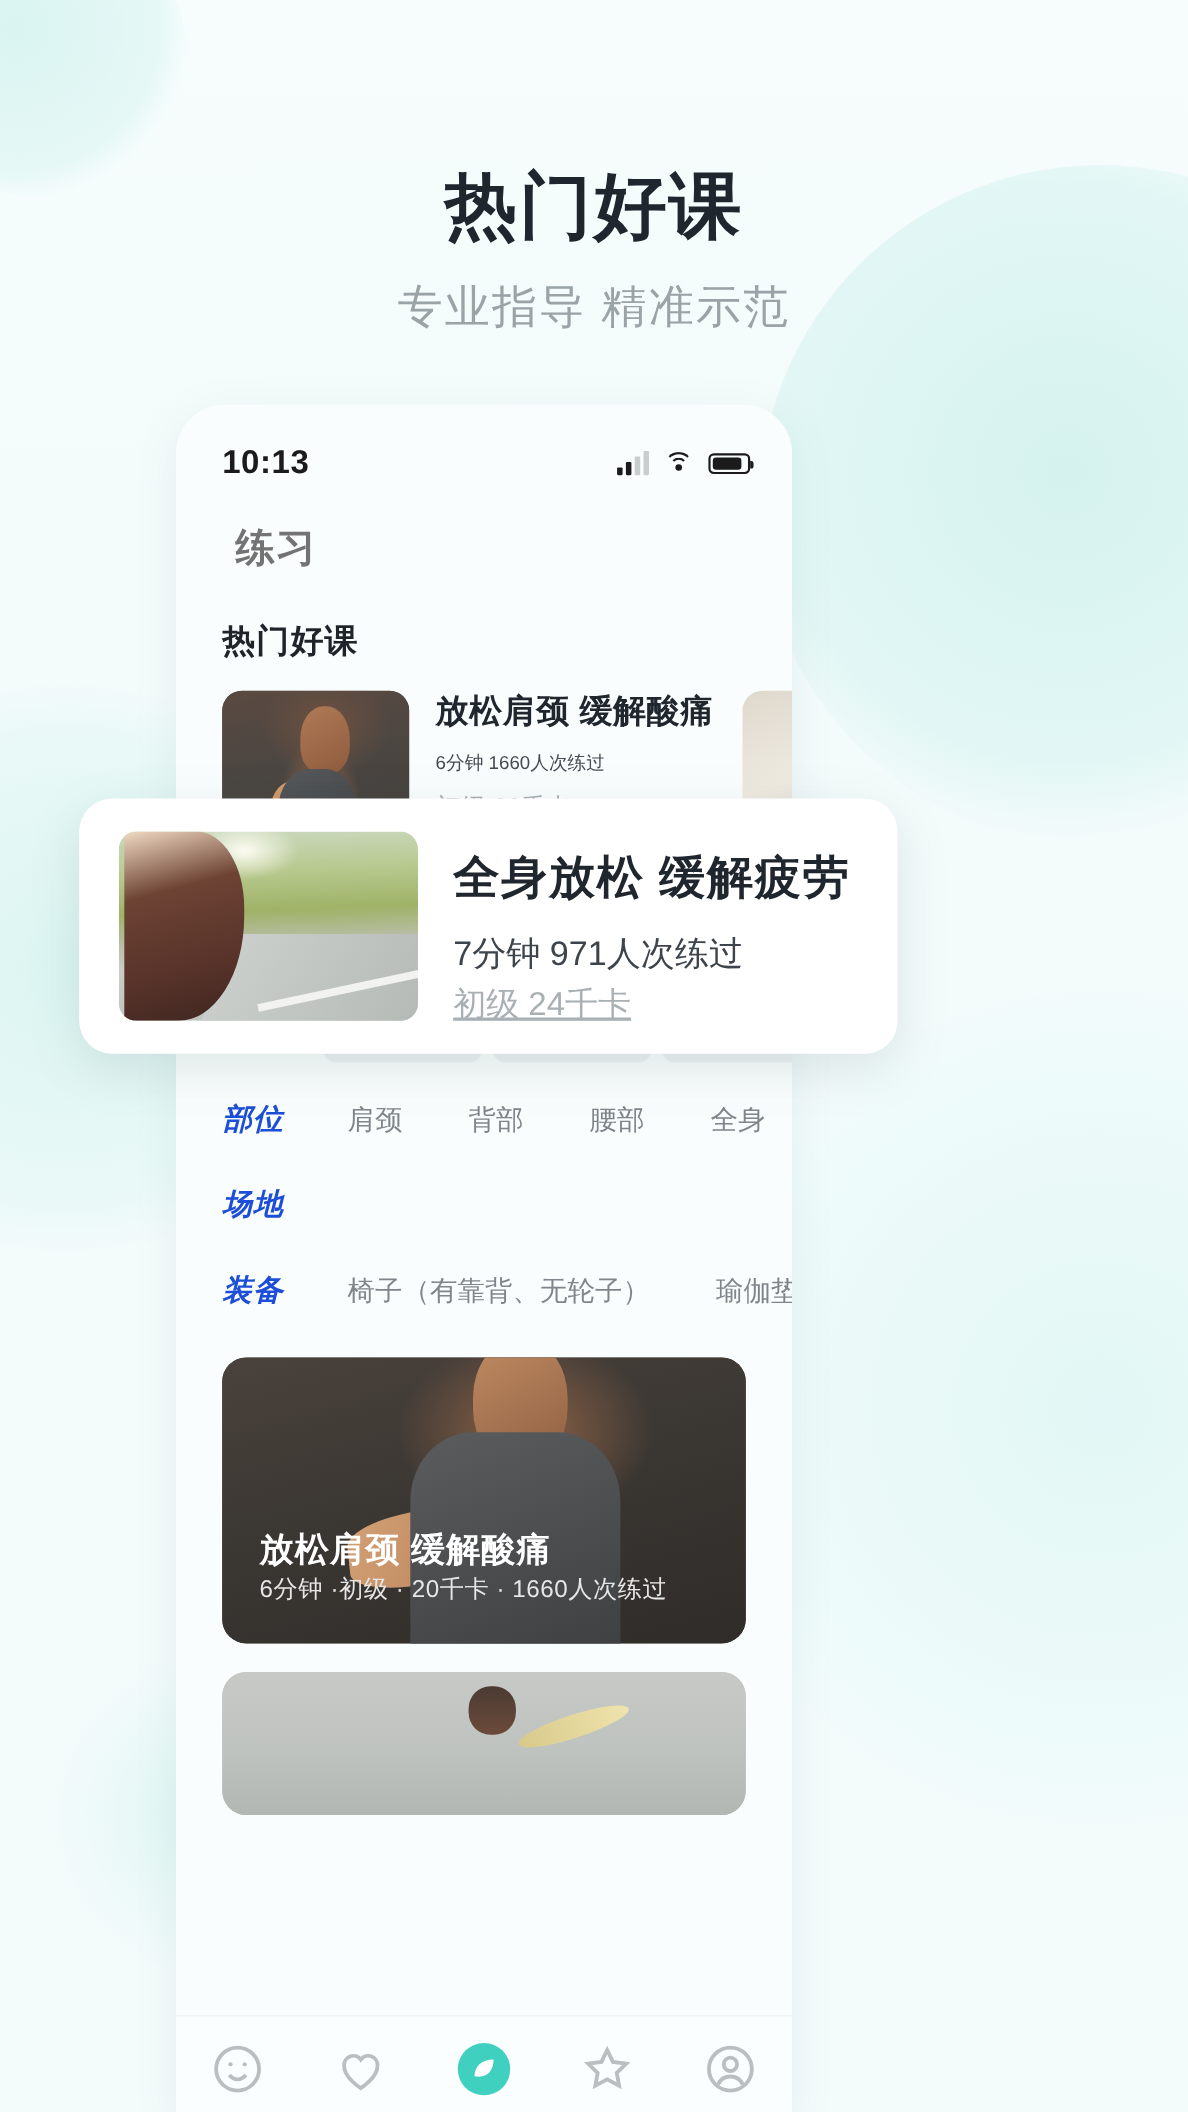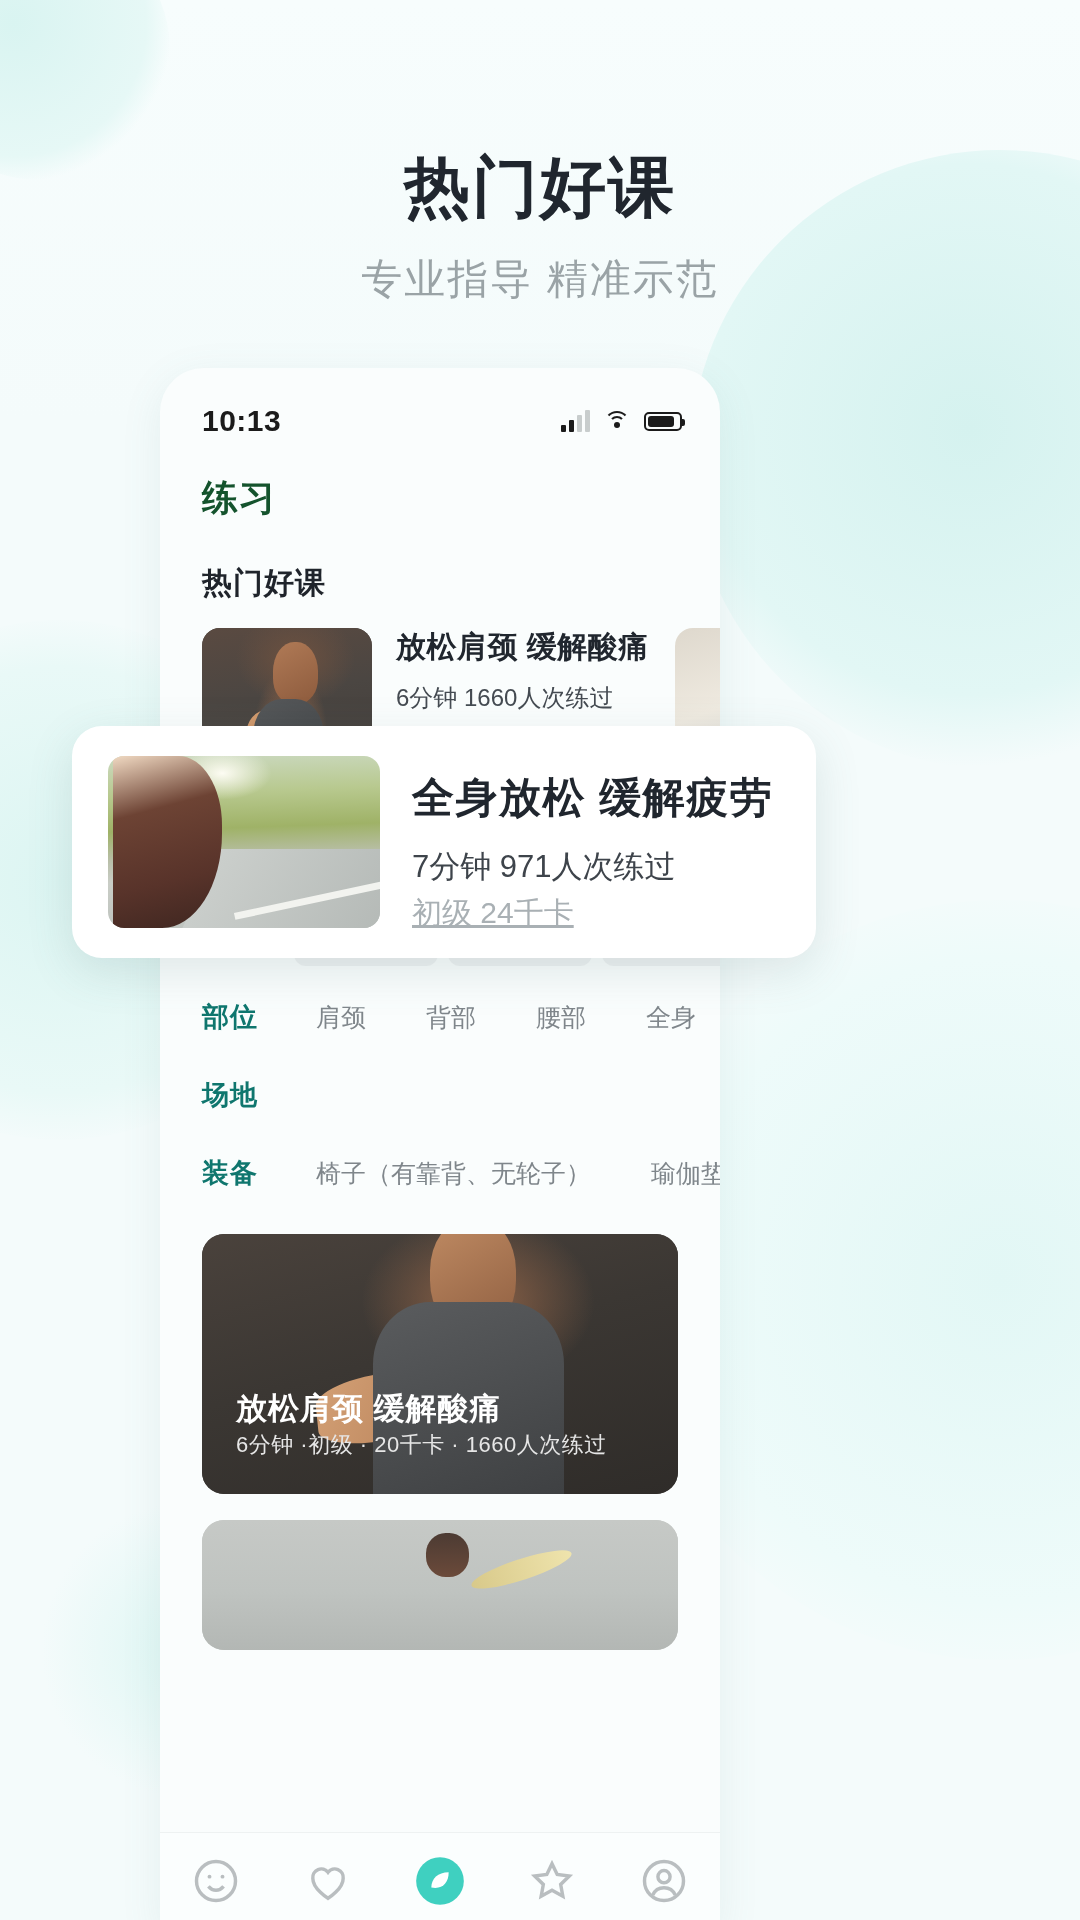--- a/index.html
+++ b/index.html
@@ -82,43 +82,43 @@
   .wifi span:nth-child(2){ width:16px; height:16px; top:5px; }
   .wifi span:nth-child(3){ width:6px; height:6px; top:11px; background:#1b1b1b;
                            border-radius:50%; border:none; }
   .battery { width:38px; height:19px; border:2px solid #1b1b1b; border-radius:5px;
              position:relative; padding:2px; }
   .battery::after { content:""; position:absolute; right:-5px; top:5px;
                     width:3px; height:7px; background:#1b1b1b; border-radius:0 2px 2px 0; }
   .battery i { display:block; height:100%; width:88%; background:#1b1b1b; border-radius:3px; }
 
   
-  .page-title { font-size:36px; font-weight:bold; color:#14532d;
-                padding:26px 42px 0 42px; letter-spacing:1px; }
+  .page-title { font-size:36px; font-weight:bold; color:#737373;
+                padding:26px 42px 0 42px; letter-spacing:1px;margin-left:12px; }
   .section-title { font-size:30px; font-weight:bold; color:#1f242b;
                    padding:40px 42px 0 42px; letter-spacing:1px; }
 
   
   .strip { display:flex; gap:26px; padding:24px 0 0 42px; }
   .course-row { display:flex; gap:24px; flex:0 0 auto; align-items:flex-start; }
   .thumb { width:170px; height:170px; border-radius:18px; flex:0 0 auto;
            overflow:hidden; position:relative; background:#4a4441; }
   .thumb-txt { }
   .c-title { font-size:30px; font-weight:bold; color:#20262e; line-height:38px;
              letter-spacing:.5px; white-space:nowrap; }
-  .c-meta { font-size:24px; color:#454b52; margin-top:16px; white-space:nowrap; }
+  .c-meta { font-size:17px; color:#454b52; margin-top:16px; white-space:nowrap; }
   .c-sub  { font-size:23px; color:#a8afb3; margin-top:14px; white-space:nowrap; }
   .peek { width:120px; height:170px; border-radius:18px; flex:0 0 auto; overflow:hidden;
           background:linear-gradient(160deg,#ded8cd,#efeae0 45%,#cfd4d4); }
 
   
   .filters { padding:28px 42px 0 42px; }
   .frow { display:flex; align-items:center; gap:0; margin-bottom:8px; min-height:70px; }
-  .flabel { font-size:27px; font-weight:bold; color:#0f766e; width:92px; flex:0 0 auto;
-            letter-spacing:1px; }
+  .flabel { font-size:27px; font-weight:bold; color:#1d4ed8; width:92px; flex:0 0 auto;
+            letter-spacing:1px;font-style:italic; }
   .fopts { display:flex; align-items:center; flex-wrap:nowrap; }
   .chip { font-size:25px; color:#7f868b; padding:10px 22px; border-radius:12px;
           white-space:nowrap; }
   .chip.pill { background:#eef1f2; color:#5d646a; margin-right:10px; }
   .chip.plain { margin-right:16px;text-align:center; }
 
   
   .bigcards { padding:18px 42px 0 42px; }
   .bigcard { height:260px; border-radius:22px; overflow:hidden; position:relative;
              margin-bottom:26px; background:#3b3733; }

